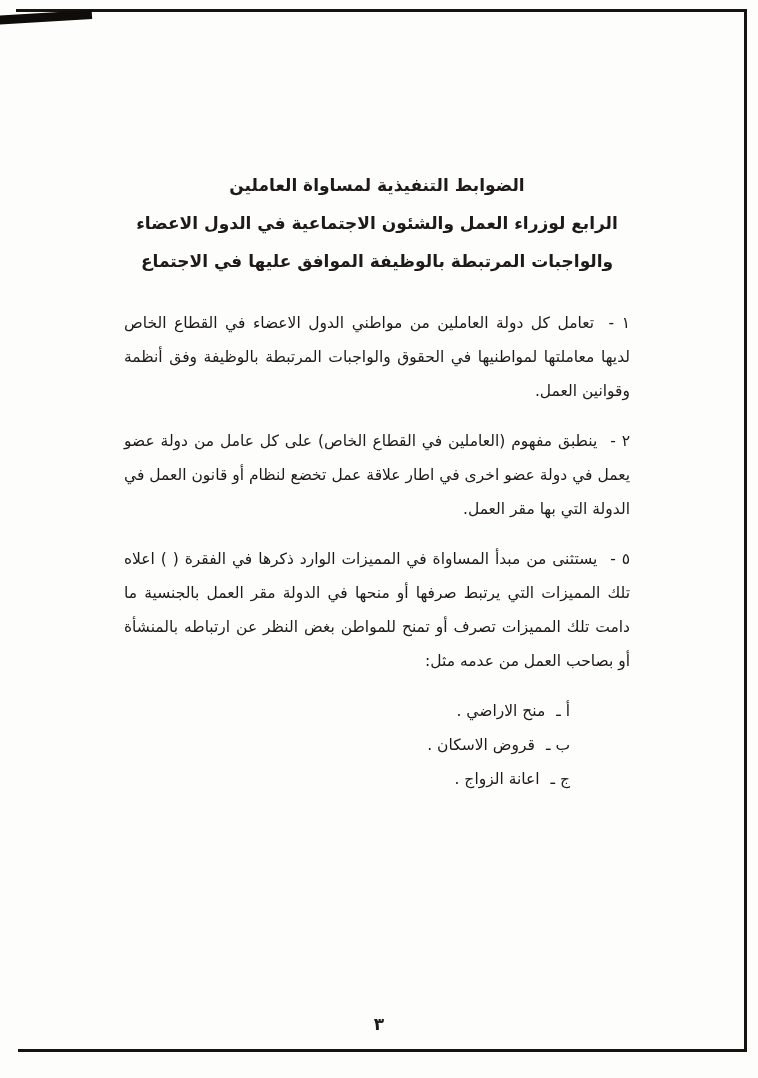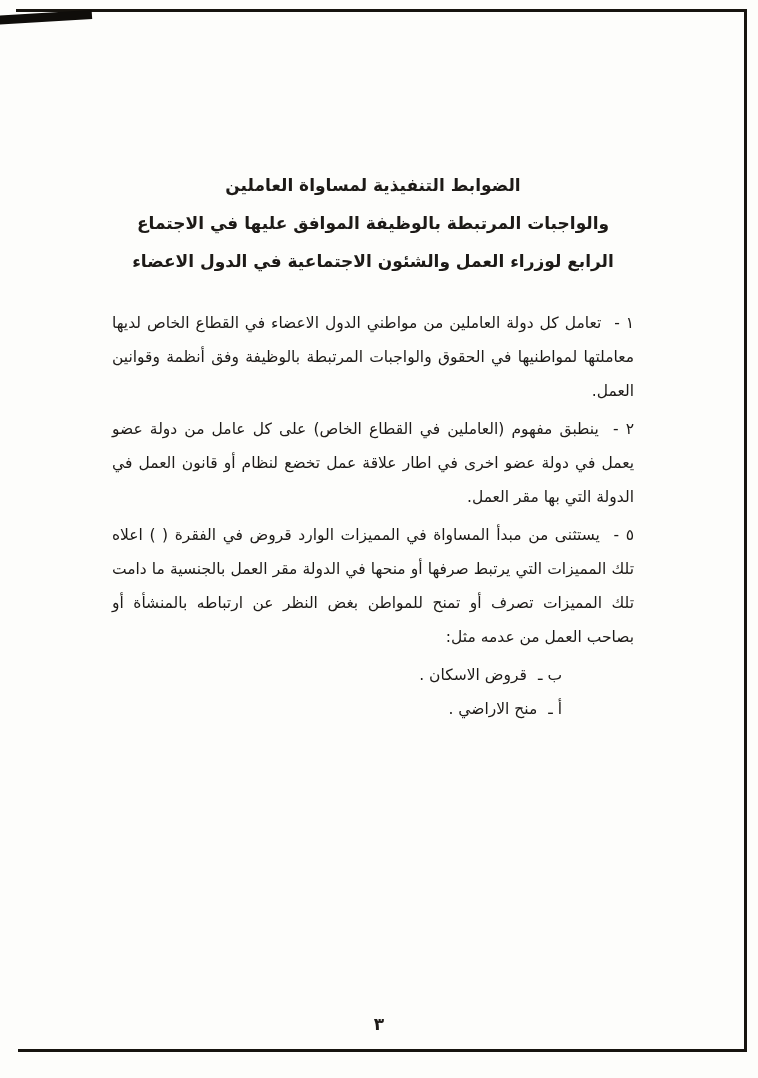--- a/index.html
+++ b/index.html
@@ -30,39 +30,39 @@
     background: #17140f;
   }
   .scan-bottom {
     position: absolute; top: 1049px; left: 18px; right: 11px; height: 3px;
     background: #17140f;
   }
   
   .content {
     position: absolute;
     top: 166px;
-    right: 120px;
+    right: 112px;
     left: 108px;
     direction: rtl;
   }
   .title-block {
     text-align: center;
     font-weight: bold;
     font-size: 17px;
     line-height: 38px;
     letter-spacing: 0.2px;
   }
   .body-block {
     margin-top: 26px;
     font-size: 15.5px;
     line-height: 34px;
     text-align: justify;
   }
   p.clause {
-    margin: 4px;
+    margin: 16px;
   }
   p.clause .num {
     padding-left: 7px;
     white-space: nowrap;
   }
   .subs {
     padding-right: 76px;
   }
   p.sub {
     margin: 0;
@@ -89,51 +89,55 @@
 
   <div class="scan-top"></div>
   <div class="scan-corner"></div>
   <div class="scan-right"></div>
   <div class="scan-bottom"></div>
 
   <div class="content">
 
     <div class="title-block">
       <div class="title-line">الضوابط التنفيذية لمساواة العاملين</div>
+      <div class="title-line">الرابع لوزراء العمل والشئون الاجتماعية في الدول الاعضاء</div>
       <div class="title-line">والواجبات المرتبطة بالوظيفة الموافق عليها في الاجتماع</div>
-      <div class="title-line">الرابع لوزراء العمل والشئون الاجتماعية في الدول الاعضاء</div>
     </div>
 
     <div class="body-block">
 
       <p class="clause">
         <span class="num">١ -</span>
         <span class="txt">تعامل كل دولة العاملين من مواطني الدول الاعضاء في القطاع الخاص لديها معاملتها لمواطنيها في الحقوق والواجبات المرتبطة بالوظيفة وفق أنظمة وقوانين العمل.</span>
       </p>
 
       <p class="clause">
         <span class="num">٢ -</span>
         <span class="txt">ينطبق مفهوم (العاملين في القطاع الخاص) على كل عامل من دولة عضو يعمل في دولة عضو اخرى في اطار علاقة عمل تخضع لنظام أو قانون العمل في الدولة التي بها مقر العمل.</span>
       </p>
 
 
 
       <p class="clause">
         <span class="num">٥ -</span>
-        <span class="txt">يستثنى من مبدأ المساواة في المميزات الوارد قروض في الفقرة (  ) اعلاه تلك المميزات التي يرتبط صرفها أو منحها في الدولة مقر العمل بالجنسية ما دامت تلك المميزات تصرف أو تمنح للمواطن بغض النظر عن ارتباطه بالمنشأة أو بصاحب العمل من عدمه مثل:</span>
+        <span class="txt">يستثنى من مبدأ المساواة في المميزات الوارد ذكرها في الفقرة (  ) اعلاه تلك المميزات التي يرتبط صرفها أو منحها في الدولة مقر العمل بالجنسية ما دامت تلك المميزات تصرف أو تمنح للمواطن بغض النظر عن ارتباطه بالمنشأة أو بصاحب العمل من عدمه مثل:</span>
       </p>
 
       <div class="subs">
+        <p class="sub">
+          <span class="sub-label">أ ـ</span>
+          <span class="sub-text">منح الاراضي .</span>
+        </p>
         <p class="sub">
           <span class="sub-label">ب ـ</span>
           <span class="sub-text">قروض الاسكان .</span>
         </p>
         <p class="sub">
-          <span class="sub-label">أ ـ</span>
-          <span class="sub-text">منح الاراضي .</span>
+          <span class="sub-label">ج ـ</span>
+          <span class="sub-text">اعانة الزواج .</span>
         </p>
       </div>
 
     </div>
   </div>
 
   <div class="page-number">٣</div>
 
 </div>
 

